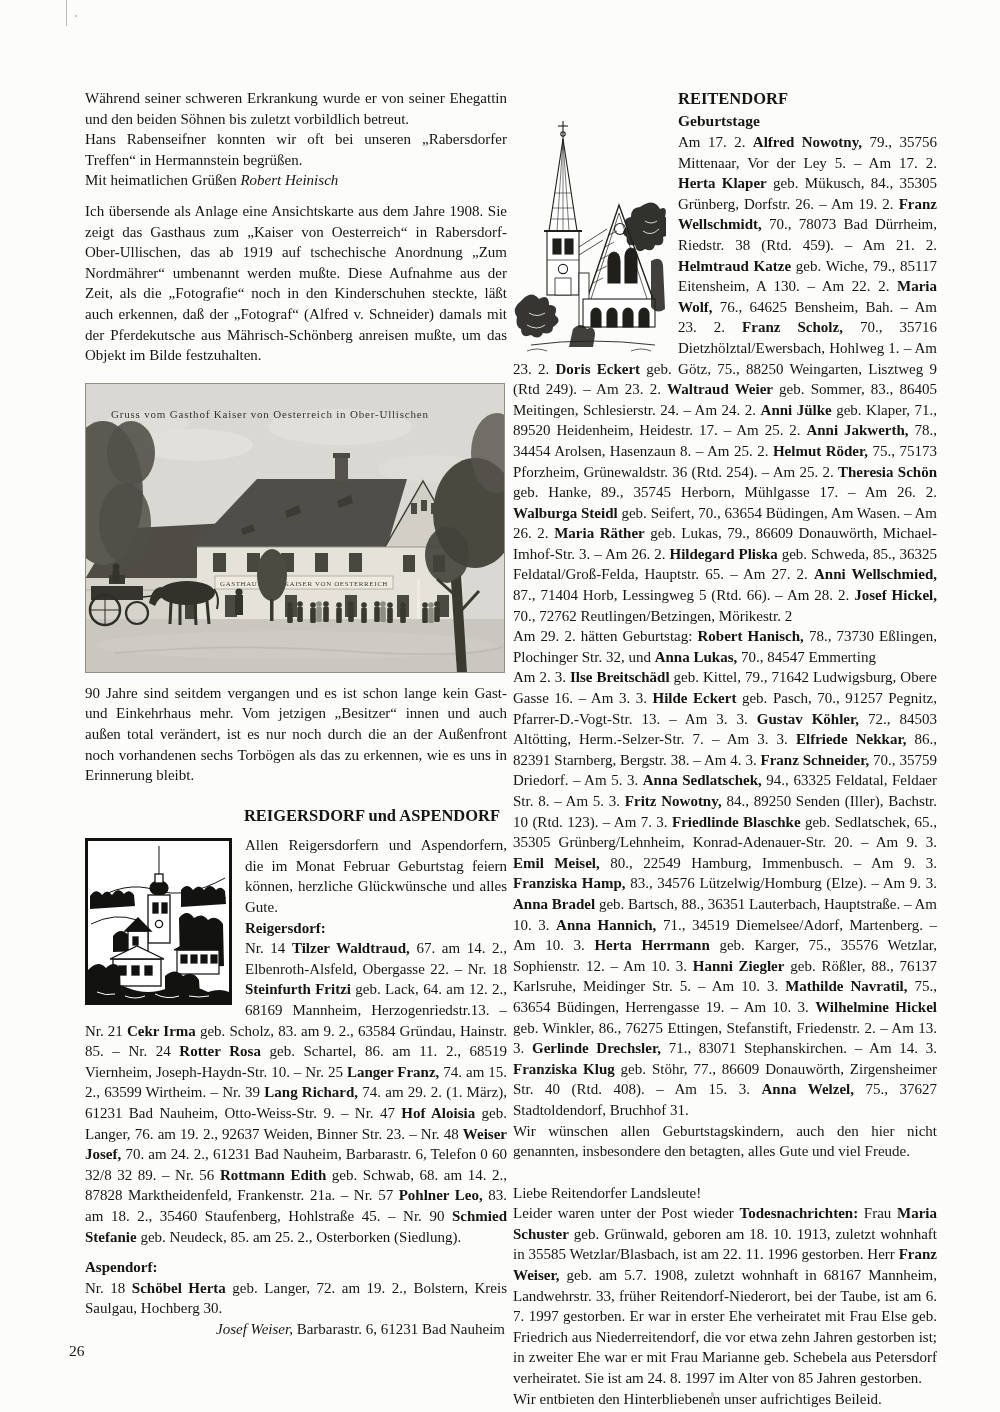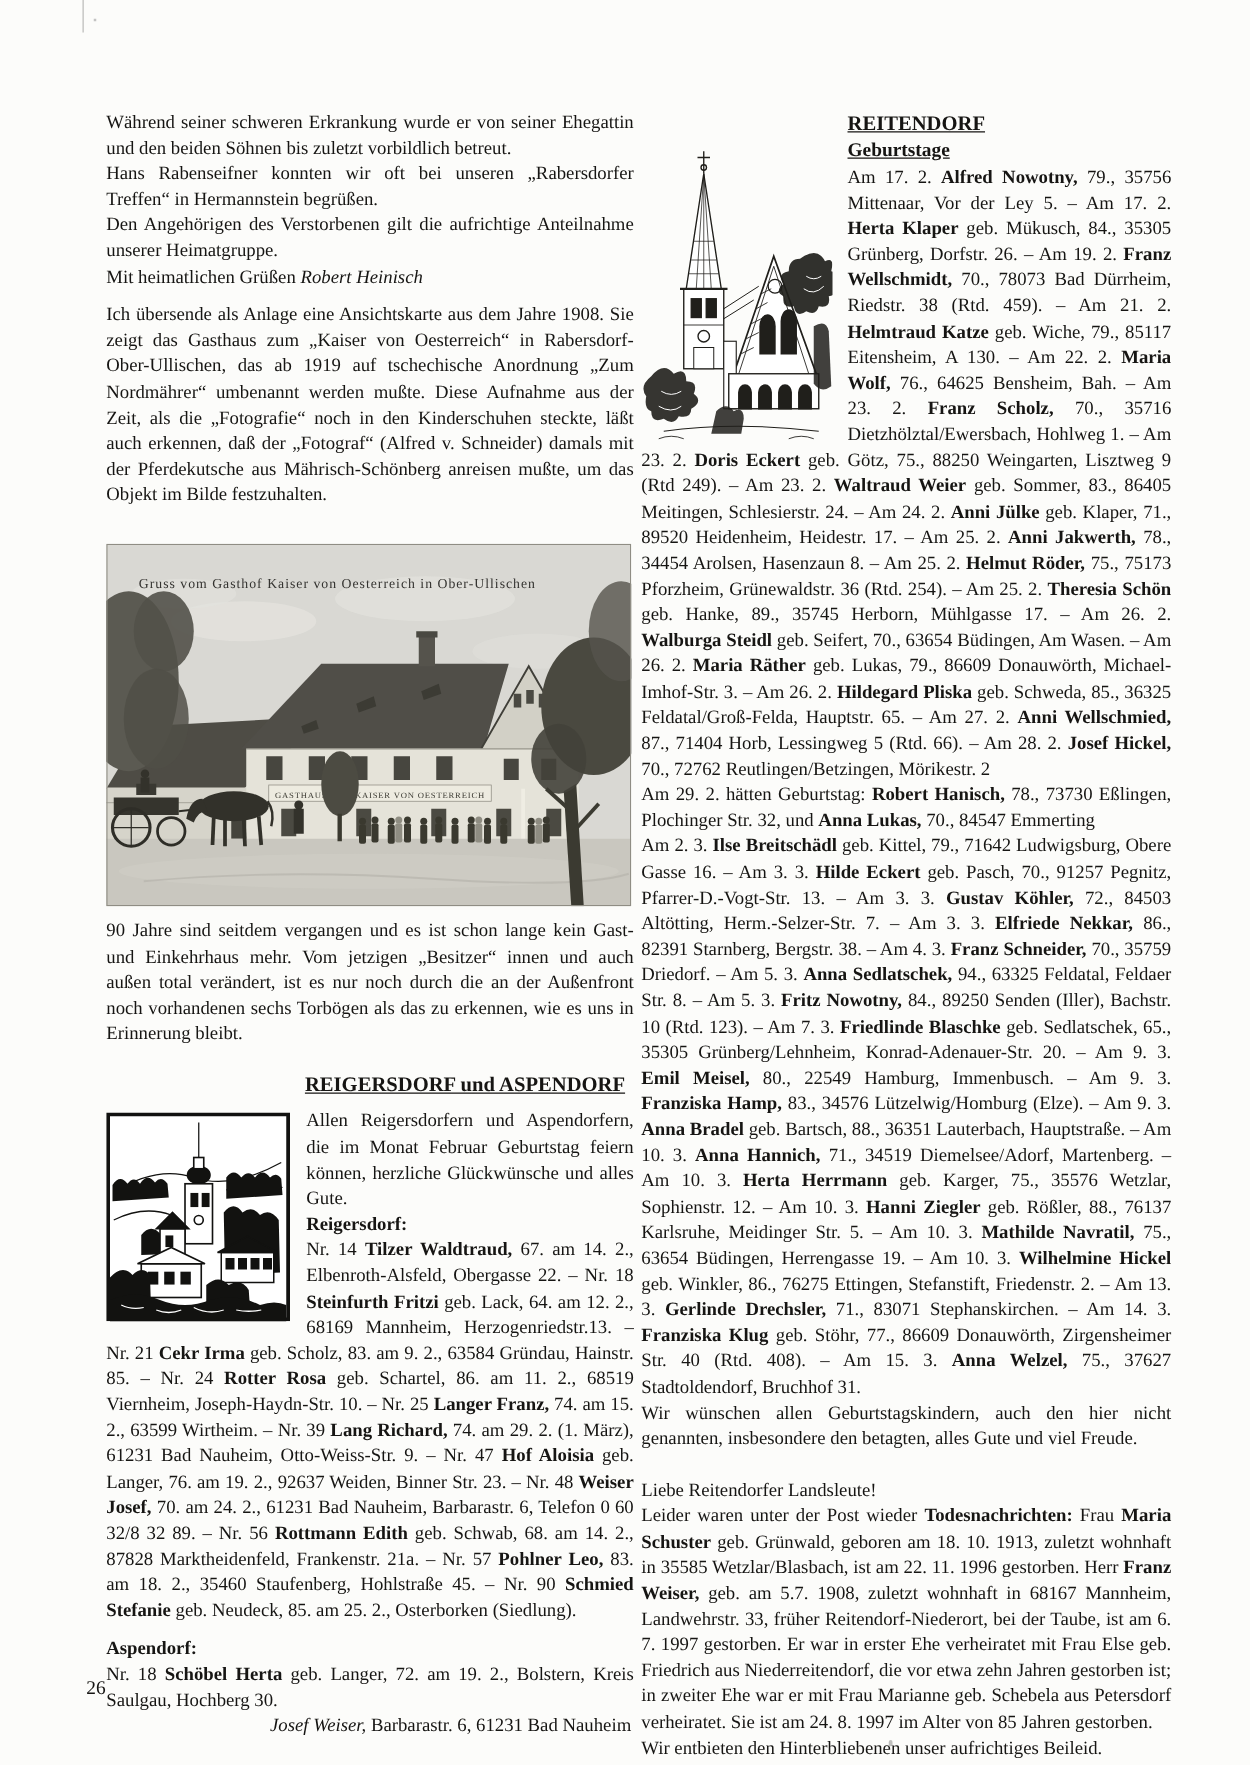--- a/index.html
+++ b/index.html
@@ -13,25 +13,25 @@
   .page{position:relative;width:1000px;height:1412px;overflow:hidden;background:#fcfcfa;}
   .col{position:absolute;top:88px;font-size:15px;line-height:20.6px;}
   .col-left{left:85px;width:422px;}
   .col-right{left:513px;width:424px;}
   p{margin:0;text-align:justify;}
   .b{font-weight:bold;}
   .i{font-style:italic;}
   .signoff{padding-right:2px;}
   .mt-sm{margin-top:10px;}
   .mt-md{margin-top:21px;}
-  h2,h3{margin:0;font-weight:bold;text-decoration:underline;}
+  h2,h3{margin:0;font-weight:bold;}
   .head-left{font-size:16.5px;padding-left:152px;margin:20px 0 9px 0;white-space:nowrap;text-align:center;}
   .head-right{font-size:16.5px;line-height:22px;}
   .sub-right{font-size:15.5px;line-height:21px;padding-left:2px;margin-bottom:1px;}
-  .postcard{margin:28px 0 10px 0;width:364px;height:290px;}
+  .postcard{margin:17px 0 10px 0;width:364px;height:290px;}
   .postcard svg{display:block;}
   .village-art{float:left;width:147px;height:167px;margin:3px 13px 6px 0;}
   .float-spacer{float:left;width:165px;height:266px;}
   .church-art{position:absolute;left:0;top:25px;width:153px;height:244px;}
   .label-line{font-weight:bold;}
   .right-align{text-align:right;padding-right:2px;}
   .page-number{position:absolute;left:69px;top:1342px;font-size:15.5px;}
   .artifact-vline{position:absolute;left:66px;top:0;width:1px;height:26px;background:#9b9b99;opacity:.65;}
   .artifact-speck{position:absolute;left:75px;top:15px;width:2px;height:2px;background:#ababa9;opacity:.7;}
   .artifact-dot{position:absolute;left:711px;top:1392px;width:3px;height:5px;background:#8d8d8b;border-radius:2px;opacity:.55;}
@@ -42,21 +42,20 @@
 <div class="page">
 
   <div class="artifact-vline"></div>
   <div class="artifact-speck"></div>
 
   <div class="col col-left">
 
     <div>
       <p>Während seiner schweren Erkrankung wurde er von seiner Ehegattin und den beiden Söhnen bis zuletzt vorbildlich betreut.</p>
       <p>Hans Rabenseifner konnten wir oft bei unseren „Rabersdorfer Treffen“ in Hermannstein begrüßen.</p>
-      <p>Den Angehörigen des Verstorbenen gilt die aufrichtige Anteilnahme unserer Heimatgruppe.</p>
       <p class="signoff"><span>Mit heimatlichen Grüßen </span><span class="i">Robert Heinisch</span></p>
     </div>
 
     <p class="mt-sm">Ich übersende als Anlage eine Ansichtskarte aus dem Jahre 1908. Sie zeigt das Gasthaus zum „Kaiser von Oesterreich“ in Rabersdorf-Ober-Ullischen, das ab 1919 auf tschechische Anordnung „Zum Nordmährer“ umbenannt werden mußte. Diese Aufnahme aus der Zeit, als die „Fotografie“ noch in den Kinderschuhen steckte, läßt auch erkennen, daß der „Fotograf“ (Alfred v. Schneider) damals mit der Pferdekutsche aus Mährisch-Schönberg anreisen mußte, um das Objekt im Bilde festzuhalten.</p>
 
     <figure class="postcard">
       <svg width="420" height="290" viewBox="0 0 420 290">
 
         <rect x="0" y="0" width="420" height="290" fill="#d9d8d3"></rect>
         <ellipse cx="110" cy="62" rx="58" ry="16" fill="#e3e2dd" opacity="0.8"></ellipse>

